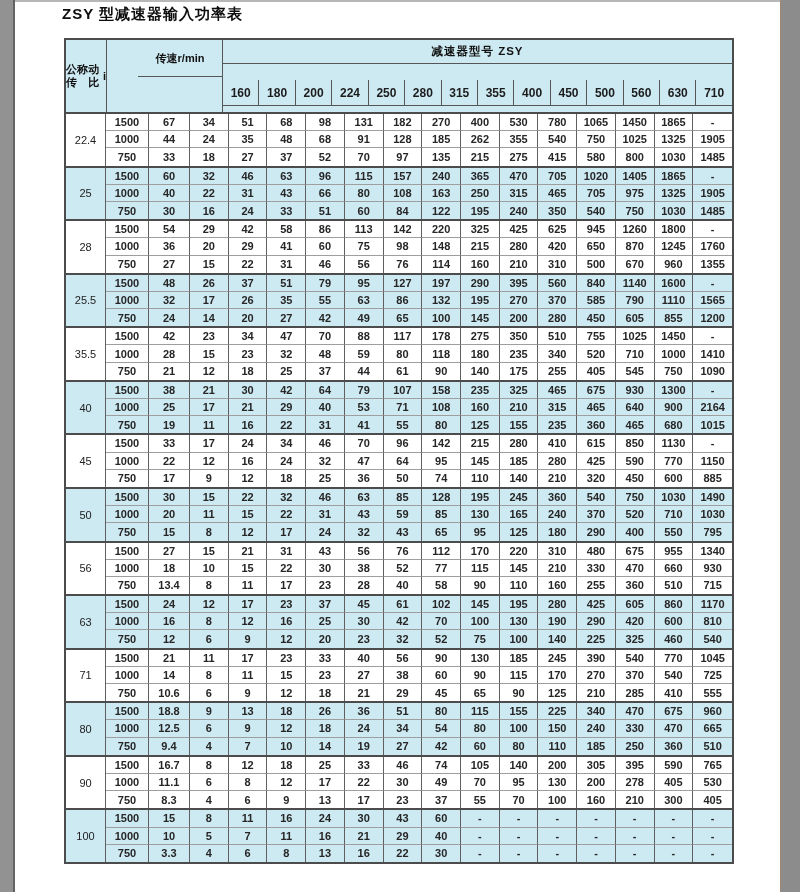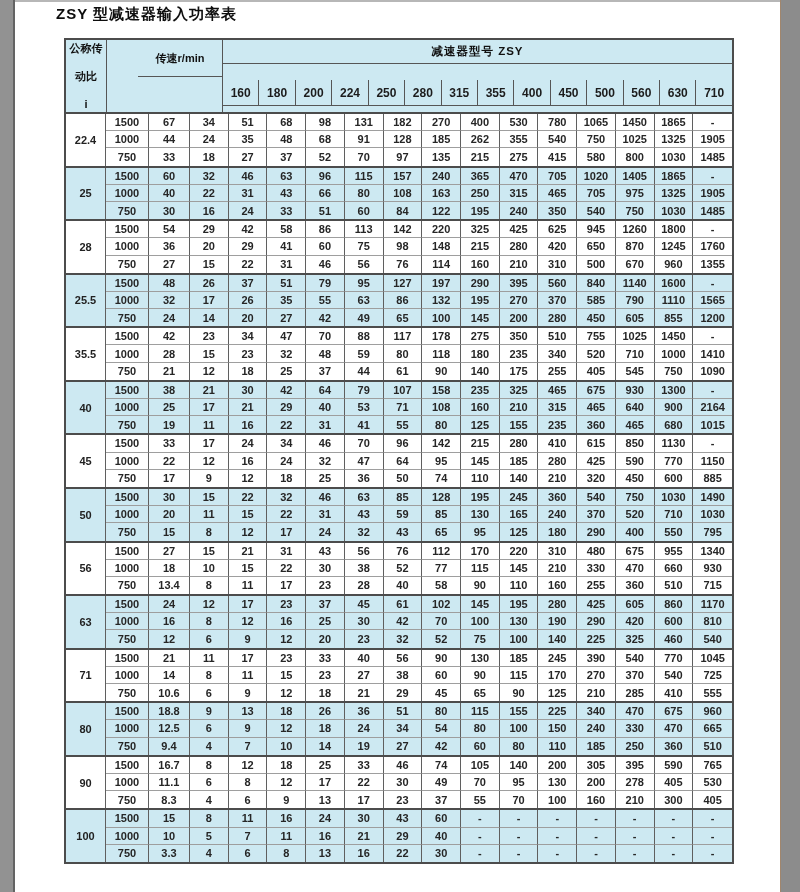--- a/index.html
+++ b/index.html
@@ -5,29 +5,29 @@
   html,body{margin:0;padding:0;}
   body{
     width:800px;height:892px;position:relative;background:#ffffff;
     font-family:"Liberation Sans","DejaVu Sans",sans-serif;
     -webkit-font-smoothing:antialiased;
   }
   .gutter-left{position:absolute;left:0;top:0;width:13px;height:892px;background:#929292;border-right:2px solid #636363;}
   .gutter-right{position:absolute;right:0;top:0;width:19px;height:892px;background:#8c8c8c;border-left:1px solid #a1866d;}
   .topline{position:absolute;left:15px;right:20px;top:0;height:2px;background:#b7b7b7;}
   .title{
-    position:absolute;left:56px;top:5px;font-size:15px;font-weight:bold;color:#0d0d0d;letter-spacing:1px;
+    position:absolute;left:62px;top:5px;font-size:15px;font-weight:bold;color:#0d0d0d;letter-spacing:1px;
   }
   .power-table{
     position:absolute;left:64px;top:38px;width:670px;
     border:2px solid #4c4c4c;box-sizing:border-box;background:#fff;
   }
   
   .thead{display:flex;height:72px;background:#cde9f2;color:#111;}
-  .h-ratio{width:40px;border-right:1px solid #565656;display:flex;flex-direction:column;align-items:center;justify-content:center;font-size:11px;font-weight:bold;line-height:13px;gap:15px;}
+  .h-ratio{width:40px;border-right:1px solid #565656;display:flex;flex-direction:row;align-items:center;justify-content:center;font-size:11px;font-weight:bold;line-height:13px;}
   .h-mid{width:84px;border-right:1px solid #565656;display:flex;flex-direction:column;margin-left:31px;}
   .h-speed{height:37px;box-sizing:border-box;border-bottom:1px solid #565656;display:flex;align-items:center;justify-content:center;font-size:11px;font-weight:bold;}
   .h-io{flex:1;display:flex;}
   .h-in{width:43px;box-sizing:border-box;border-right:1px solid #565656;display:flex;align-items:center;justify-content:center;font-size:10.5px;font-weight:bold;}
   .h-out{flex:1;display:flex;align-items:center;justify-content:center;font-size:10.5px;font-weight:bold;}
   .h-right{flex:1;display:flex;flex-direction:column;gap:16px;}
   .h-series{height:24px;box-sizing:border-box;border-bottom:1px solid #565656;display:flex;align-items:center;justify-content:center;font-size:11.5px;font-weight:bold;letter-spacing:1px;}
   .h-models{height:26px;box-sizing:border-box;border-bottom:1px solid #565656;display:flex;}
   .mcell{flex:1;box-sizing:border-box;border-right:1px solid #565656;display:flex;align-items:center;justify-content:center;font-size:12px;font-weight:bold;color:#1c1c1c;}
   .mcell.last{border-right:none;}
@@ -40,21 +40,21 @@
     display:grid;
     grid-template-columns:40px 43px 41px repeat(14,1fr);
     grid-auto-rows:17.2px;
     border-top:2px solid #4c4c4c;
     background:#ffffff;
   }
   .group.band{background:#cde9f2;}
   .rcell{
     grid-row:1/4;grid-column:1;box-sizing:border-box;border-right:1px solid #5f5f5f;
     display:flex;align-items:center;justify-content:center;
-    font-size:11px;font-weight:700;color:#222;
+    font-size:11px;font-weight:400;color:#222;
   }
   .cell{
     box-sizing:border-box;border-right:1px solid #5f5f5f;
     display:flex;align-items:center;justify-content:center;
     font-size:11px;font-weight:600;color:#262626;
   }
   .cell.last{border-right:none;}
   .cell.hb{border-bottom:1px solid #9e9e9e;}
 </style>
 </head>

